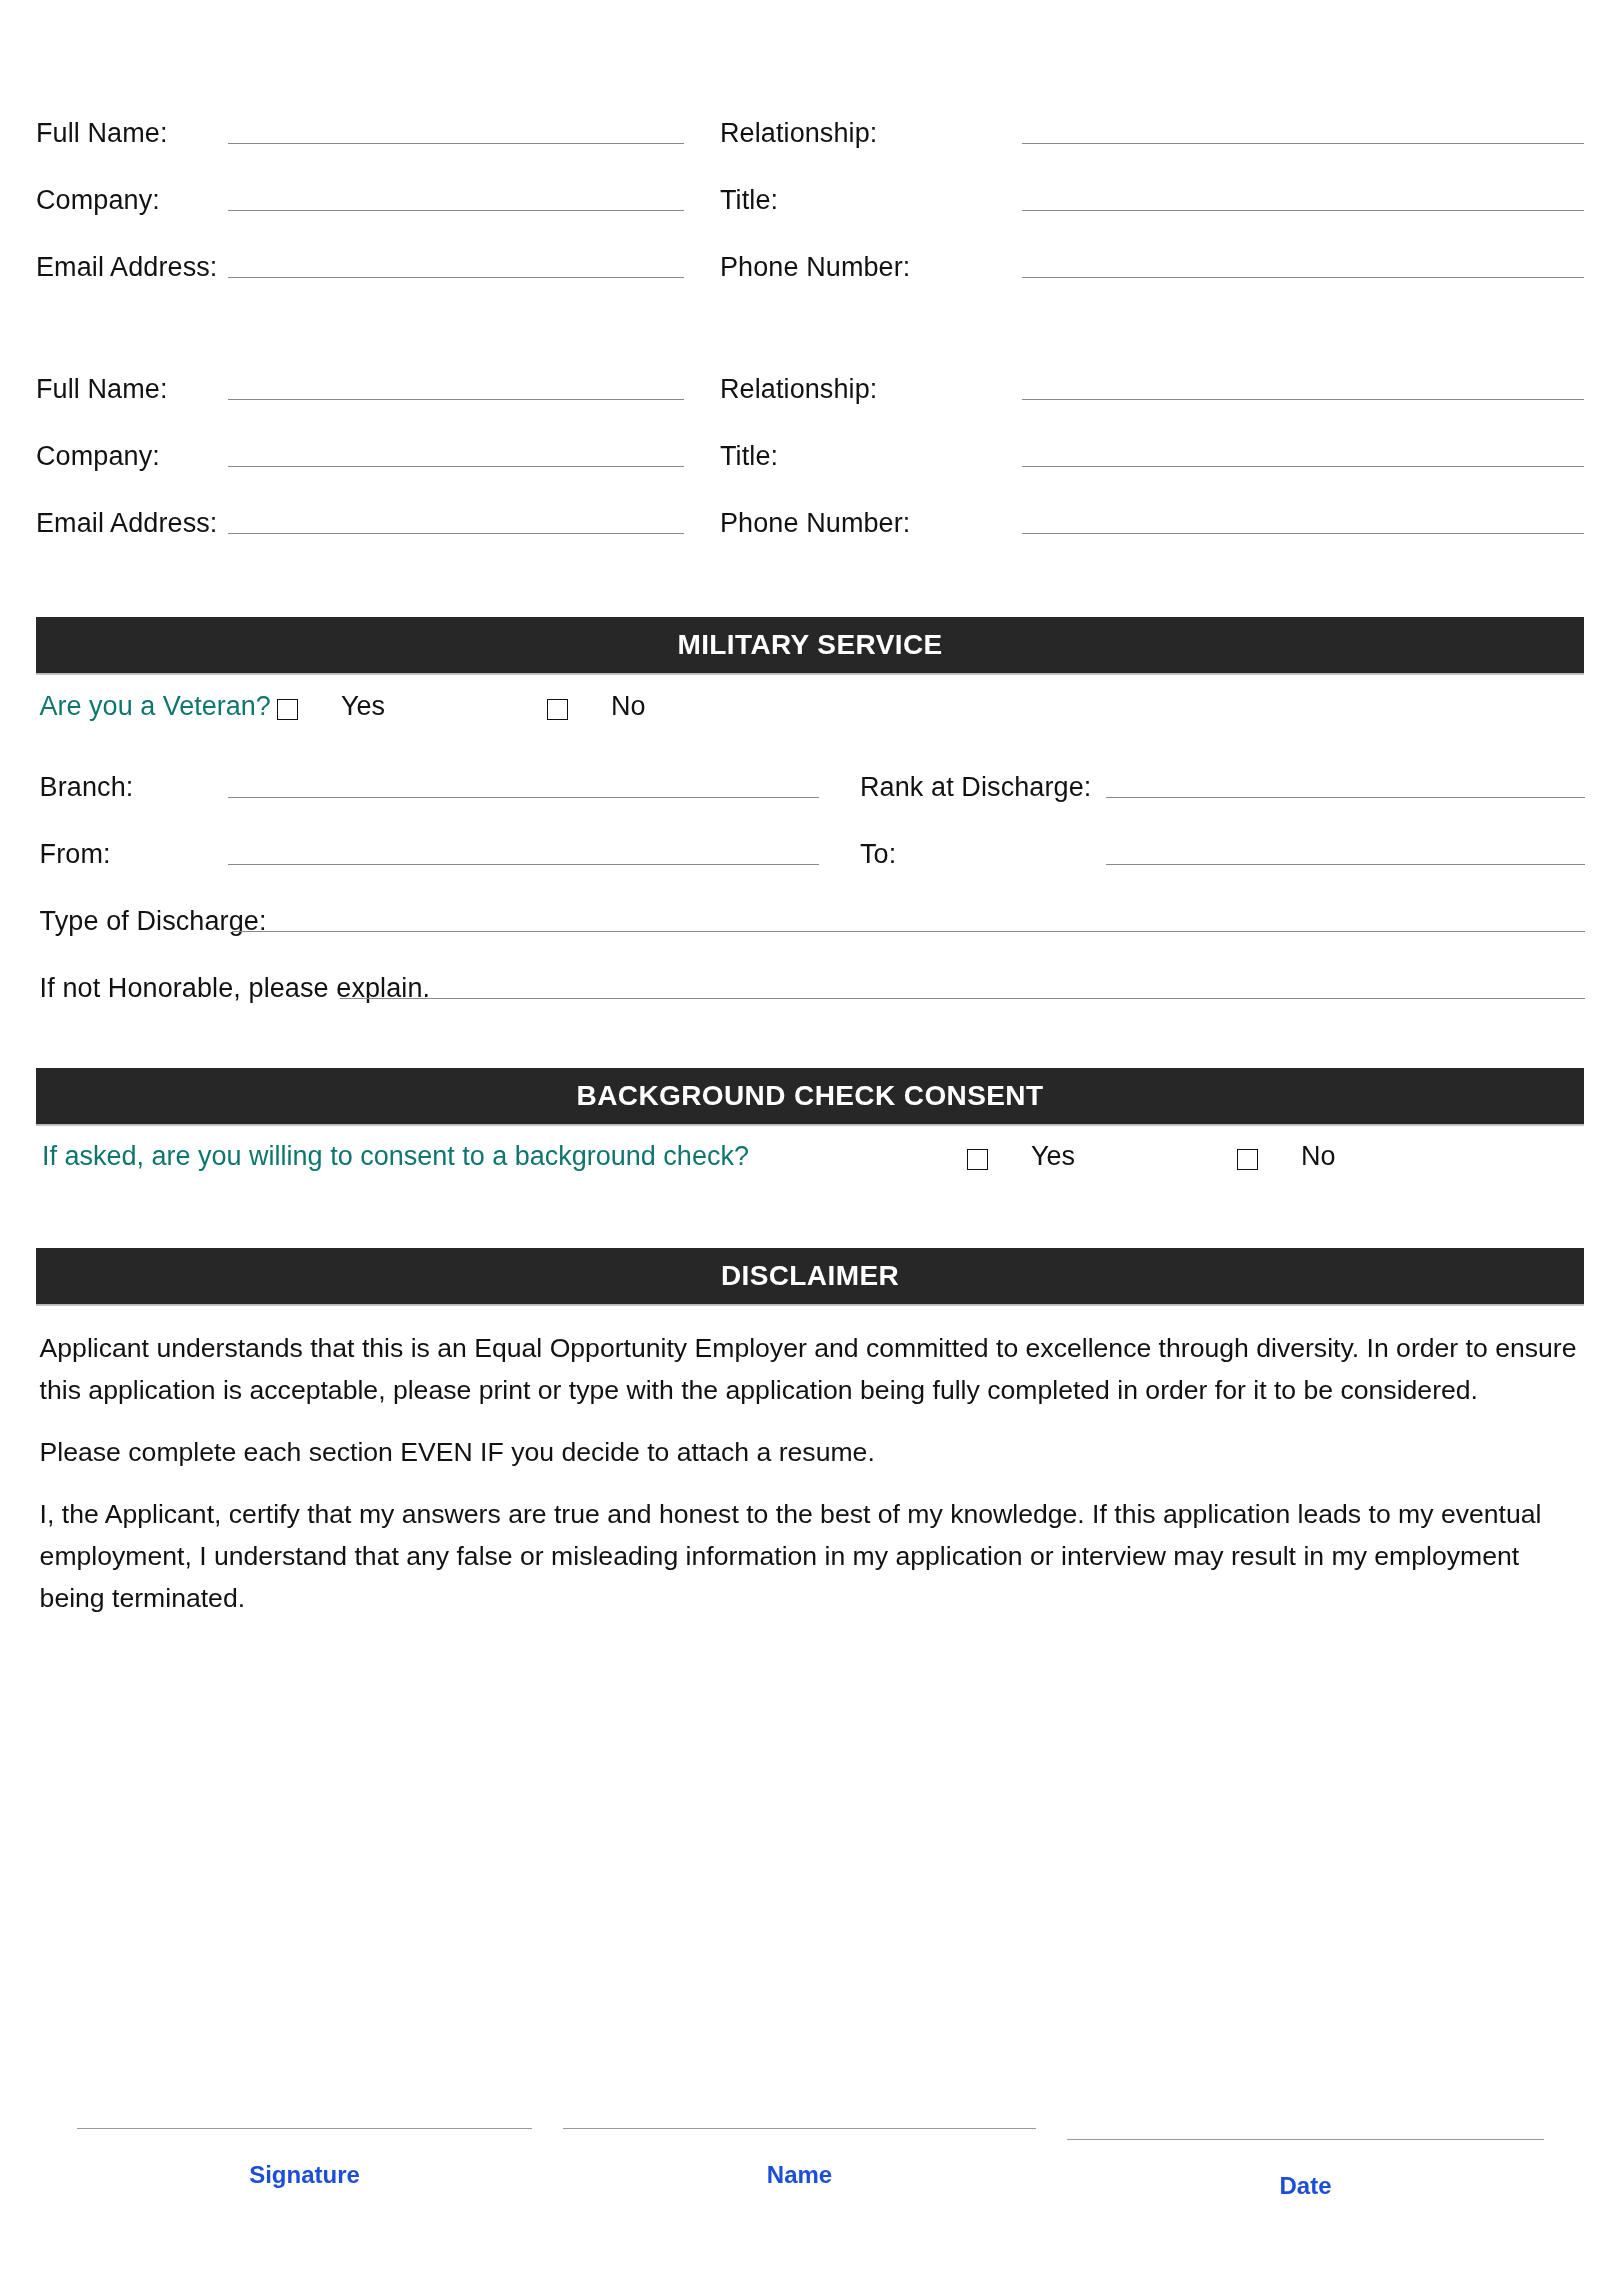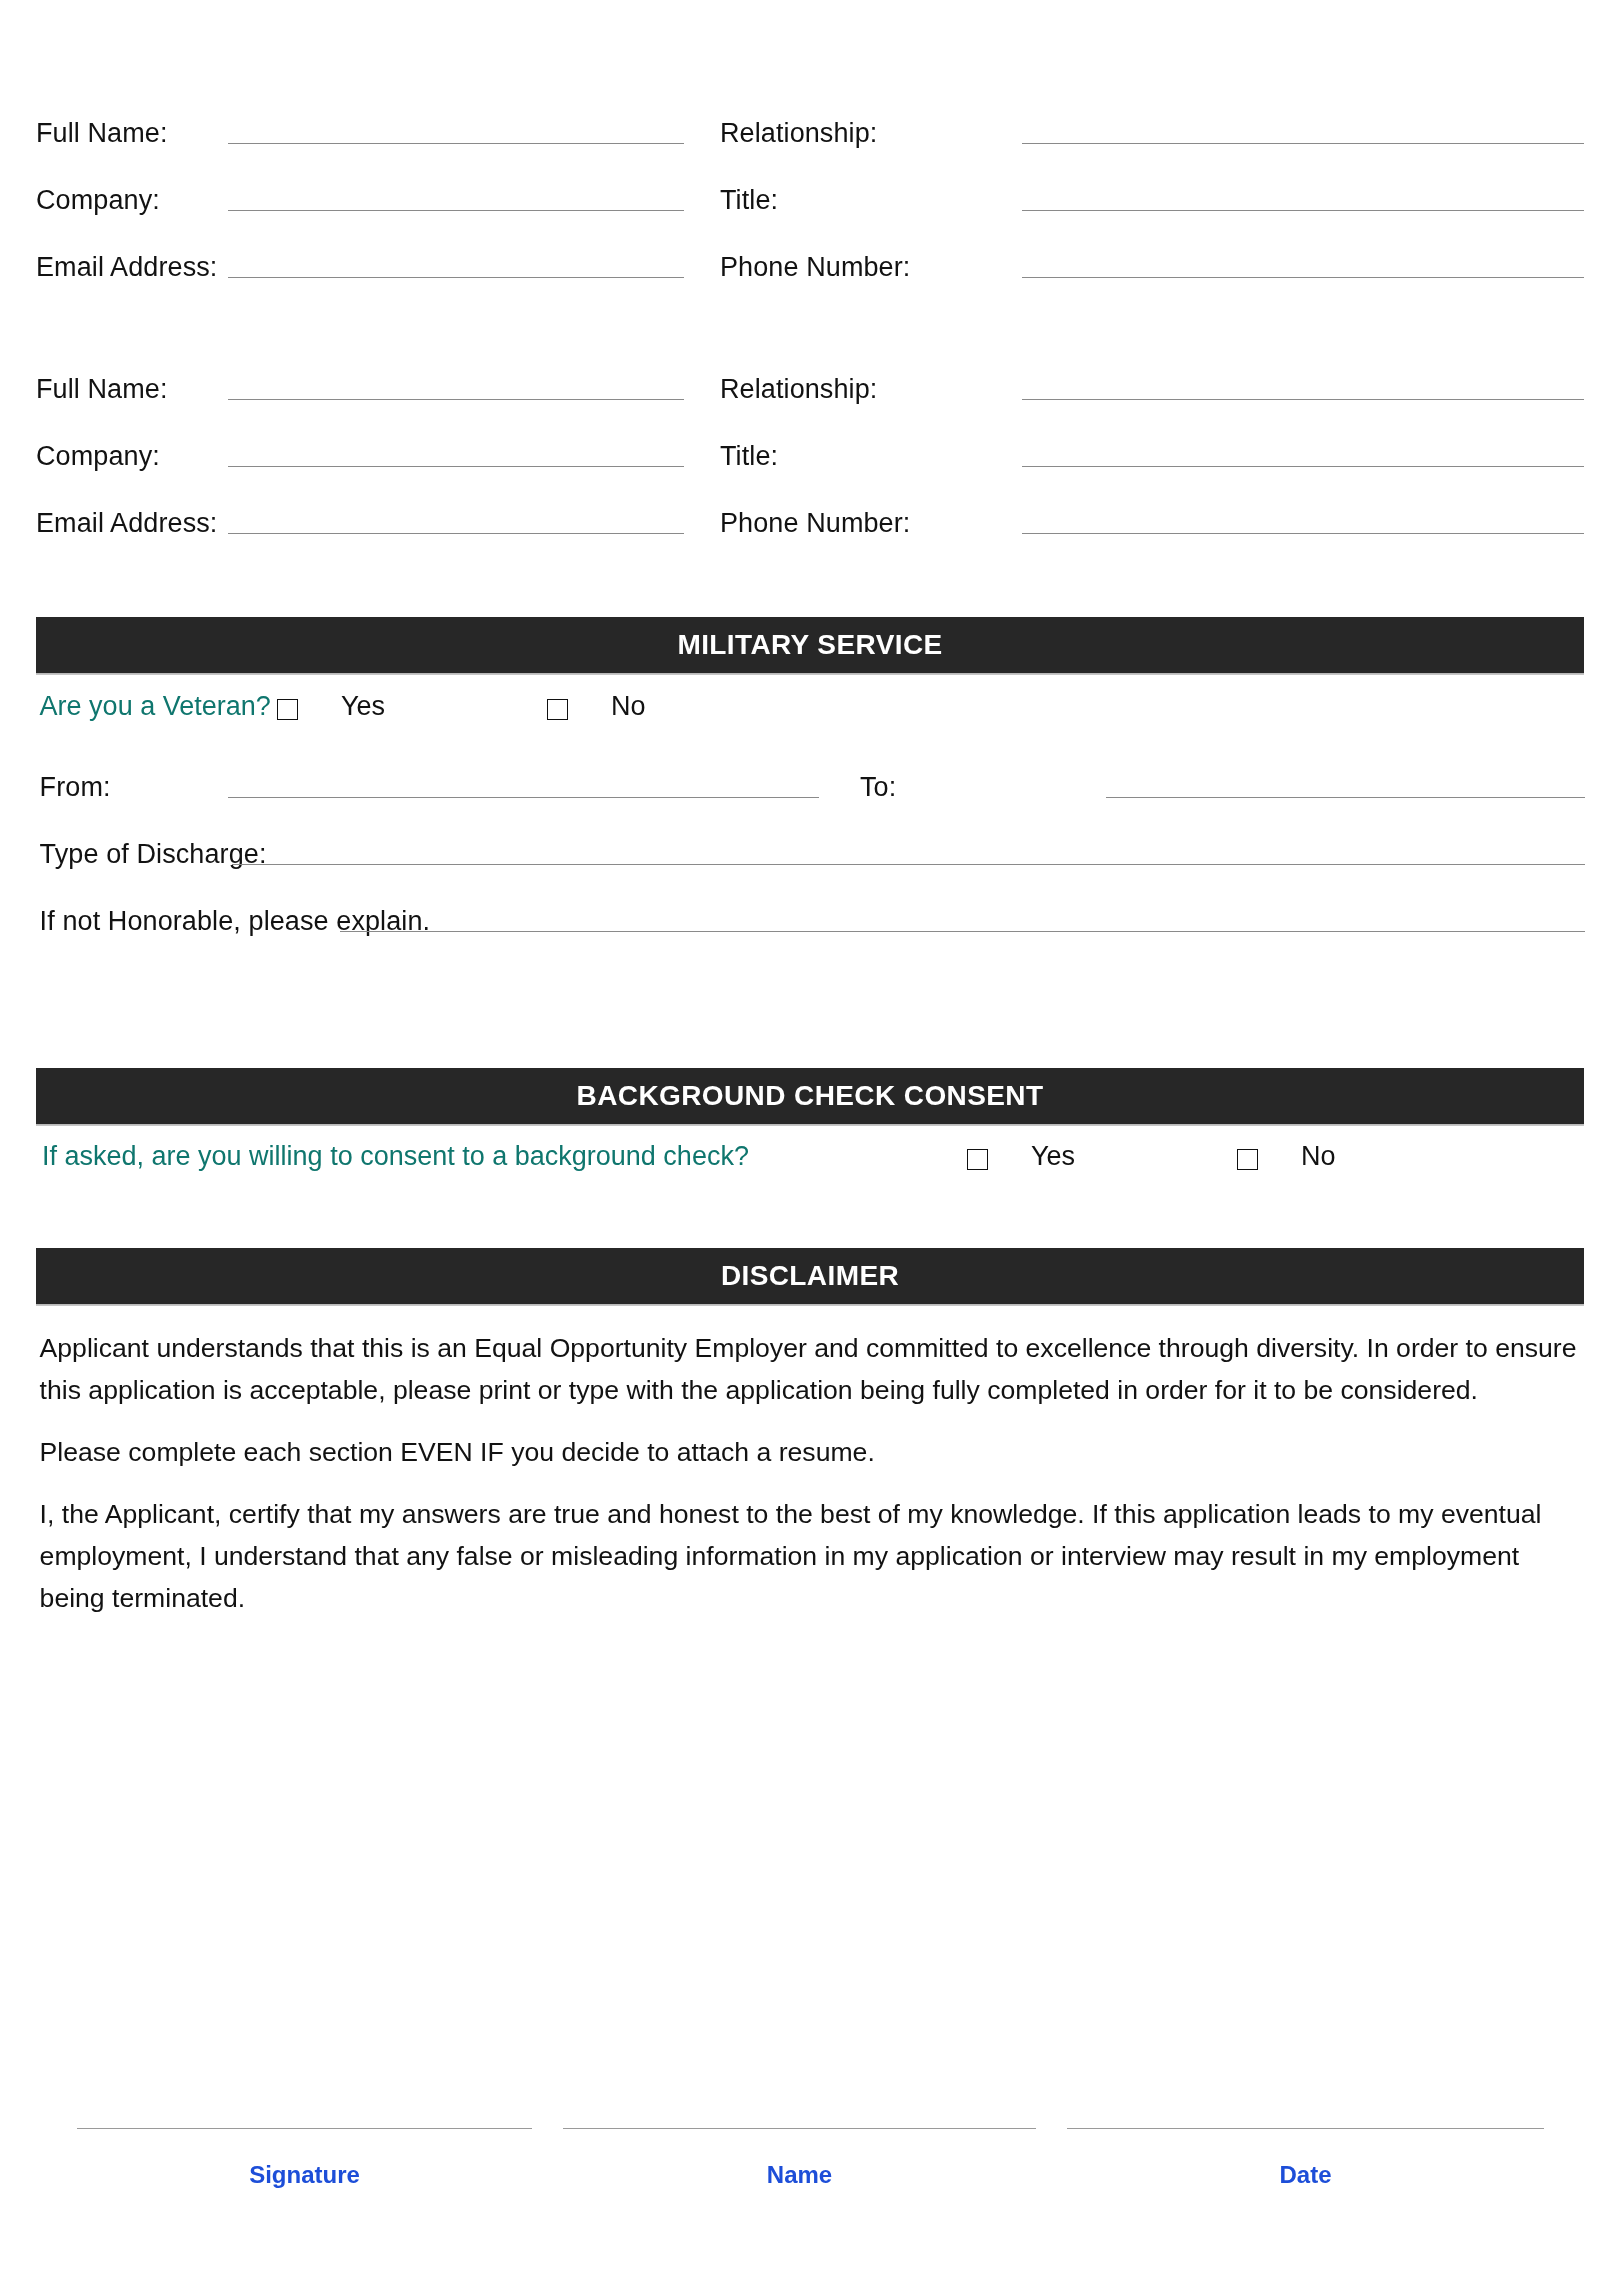--- a/index.html
+++ b/index.html
@@ -226,20 +226,30 @@
       <div class="opt" style="left:241px;">
         <span class="cbx"></span>
         <span class="cbx-label" style="margin-left:43px;">Yes</span>
       </div>
       <div class="opt" style="left:511px;">
         <span class="cbx"></span>
         <span class="cbx-label" style="margin-left:43px;">No</span>
       </div>
     </div>
 
+    <div class="field-row" style="height:67px;">
+      <div class="field" style="left:3.6px; width:779px;">
+        <span class="field-label">Branch:</span>
+        <div class="line-left" style="left:188px;"></div>
+      </div>
+      <div class="field" style="left:824px; width:725px;">
+        <span class="field-label">Rank at Discharge:</span>
+        <div class="line-left" style="left:246px;"></div>
+      </div>
+    </div>
 
     <div class="field-row" style="height:67px;">
       <div class="field" style="left:3.6px; width:779px;">
         <span class="field-label">From:</span>
         <div class="line-left" style="left:188px;"></div>
       </div>
       <div class="field" style="left:824px; width:725px;">
         <span class="field-label">To:</span>
         <div class="line-left" style="left:246px;"></div>
       </div>
@@ -289,20 +299,20 @@
     <div class="sign-slot" style="left:41px; width:455px;">
       <div class="sign-line"></div>
       <div class="sign-caption">Signature</div>
     </div>
 
     <div class="sign-slot" style="left:527px; width:473px;">
       <div class="sign-line"></div>
       <div class="sign-caption">Name</div>
     </div>
 
-    <div class="sign-slot" style="left:1031px; width:477px;">
+    <div class="sign-slot" style="left:1031px; width:477px;margin-top:11px;">
       <div class="sign-line"></div>
       <div class="sign-caption">Date</div>
     </div>
   </div>
 
 </div>
 
 
 </body></html>

